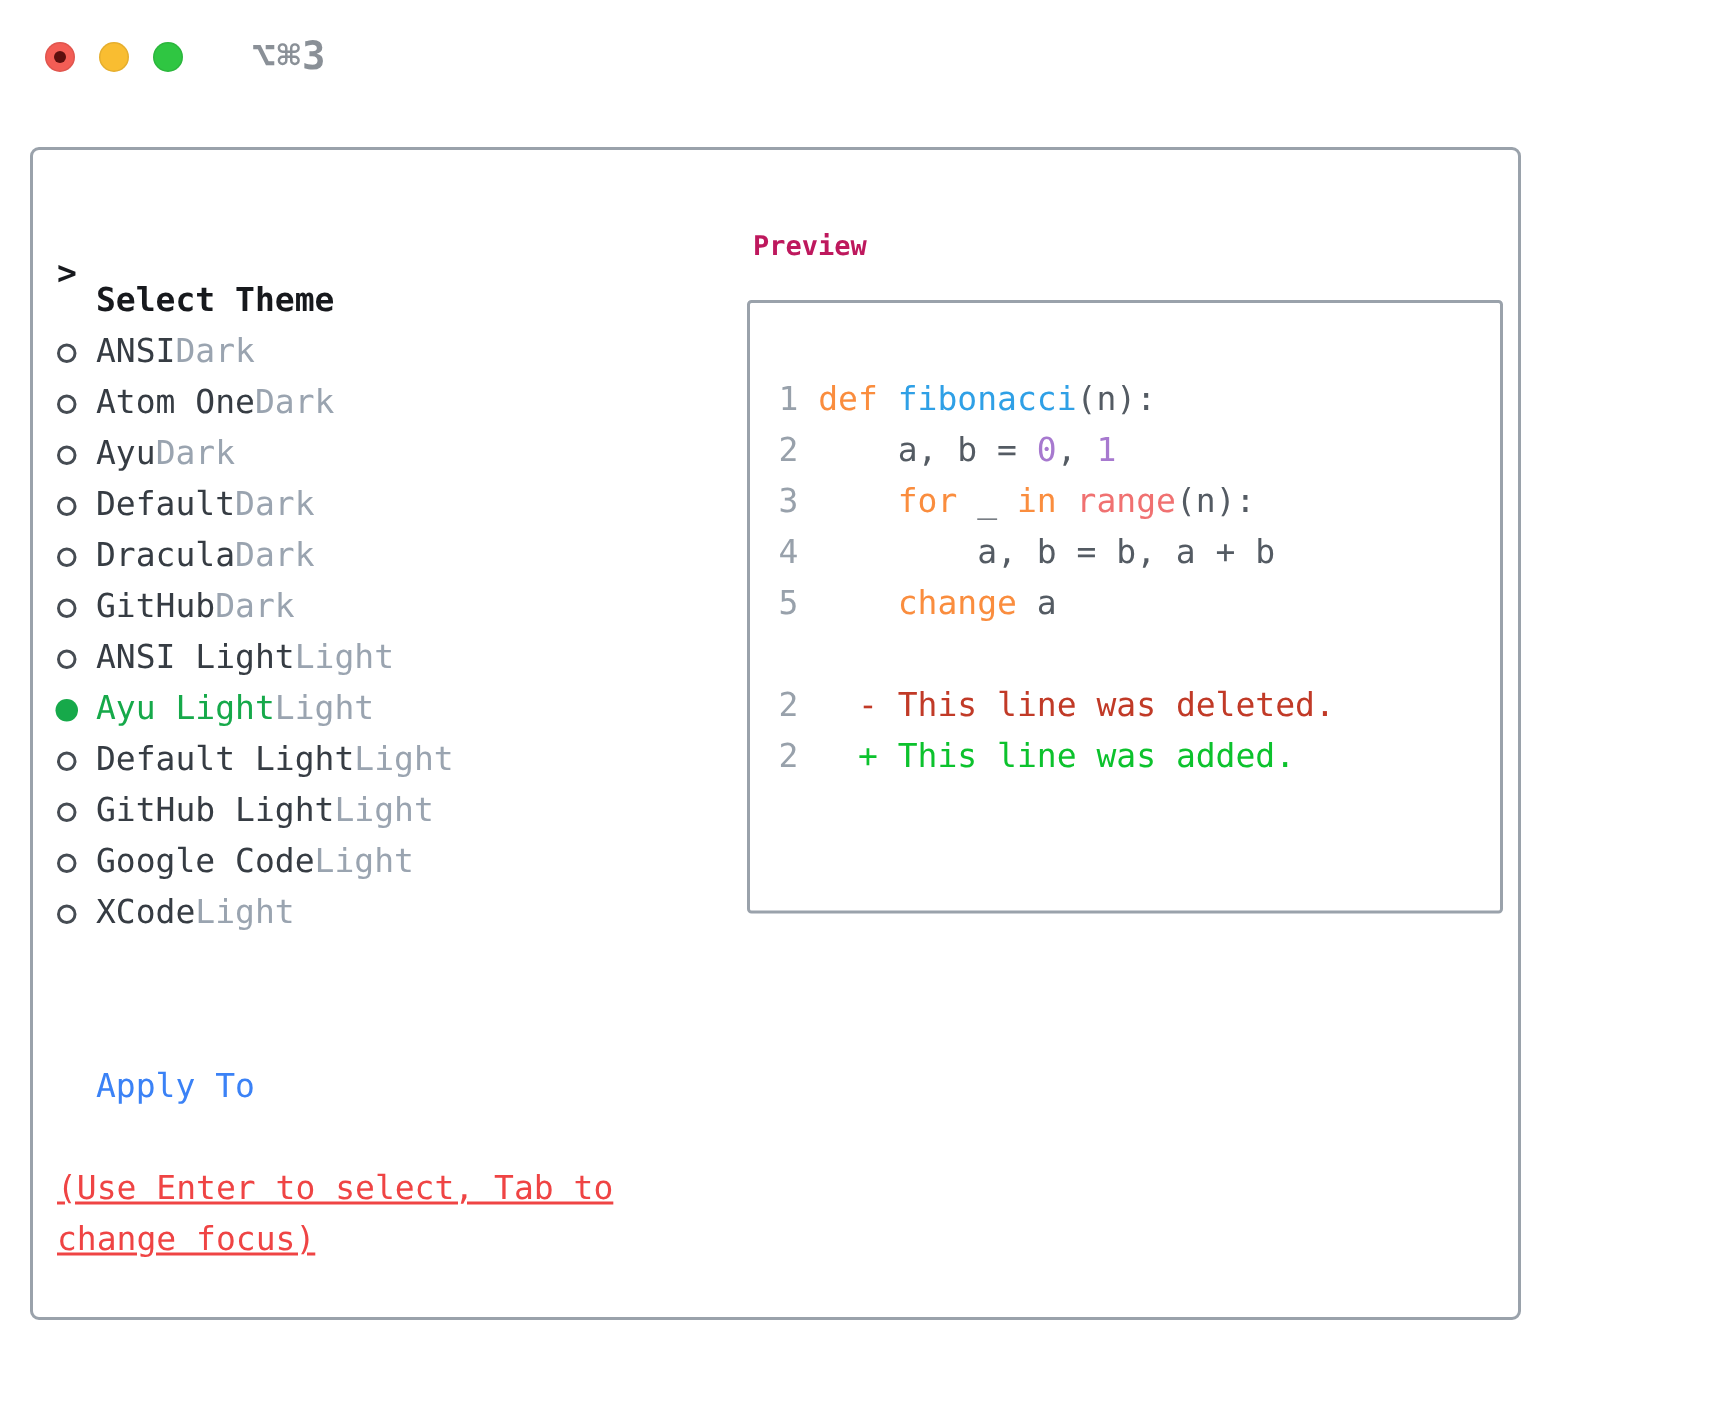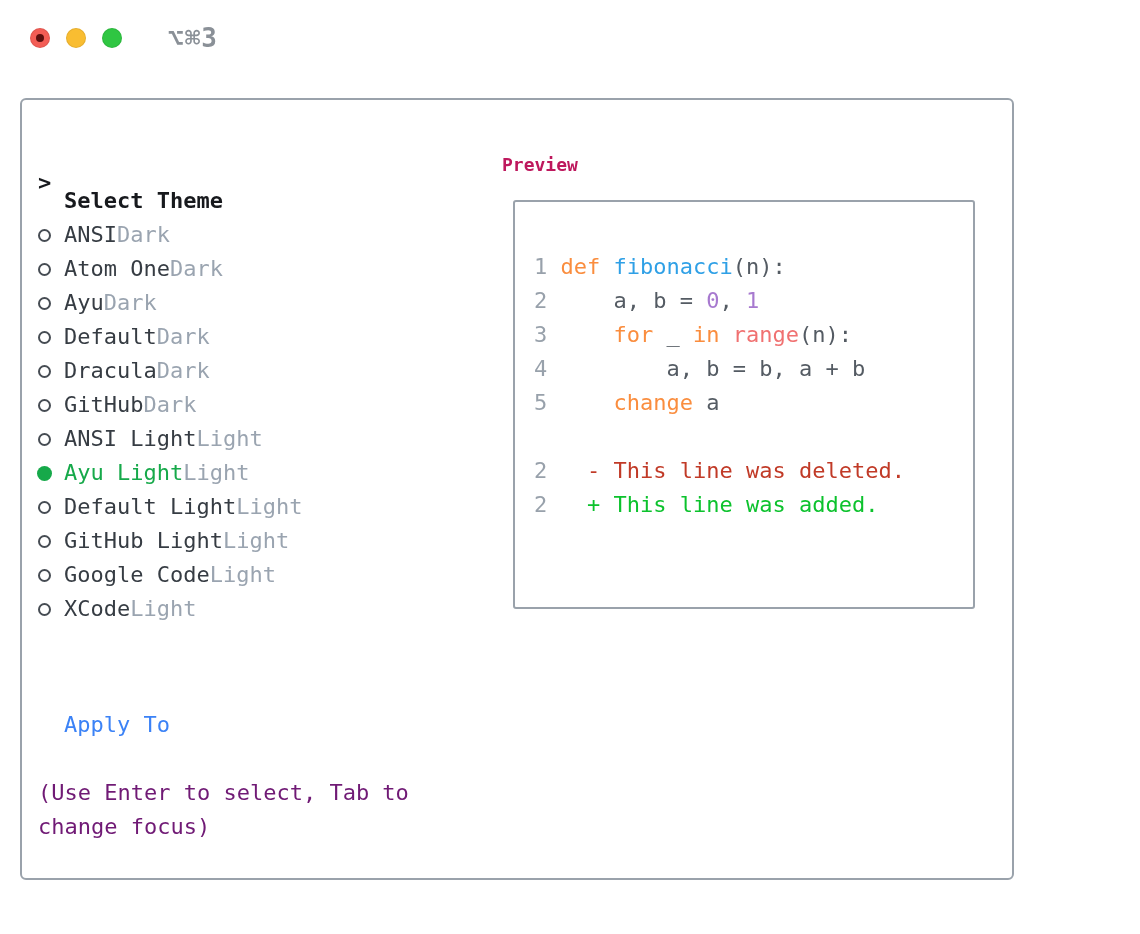--- a/index.html
+++ b/index.html
@@ -47,30 +47,30 @@
     width:15px; height:15px; border-radius:50%; background:#16a94a;
     margin-left:-1px;
   }
   .chev { font-weight:bold; color:#17191d; }
   .hdr  { font-weight:bold; color:#17191d;margin-top:36px; }
   .hdr2 { color:#3b82f6;margin-top:48px; }
   .tname { color:#363c43; }
   .muted { color:#9aa4b0; }
   .sel-green { color:#16a94a; }
   .footer {
-    margin-top:34px; color:#701a75; white-space:normal; width:420px;
+    margin-top:34px; color:#ef4444; white-space:normal; width:420px;text-decoration:underline;
   }
 
   
   .preview-title {
     margin-left:20px; font-size:18px; line-height:34px; font-weight:bold;
     color:#be185d;
   }
   .preview-box {
-    margin-left:31px; margin-top:18px; width:462px; height:409px;
+    margin-left:16px; margin-top:18px; width:504px; height:409px;
     box-sizing:border-box; border:2px solid #9aa2ab; border-radius:3px;
     padding:48px 0 0 19px; overflow:hidden; background:#ffffff;
   }
   .code-line { font-size:22px; line-height:34px; white-space:pre; }
   .c-num  { color:#98a1ab; }
   .c-plain{ color:#545b63; }
   .c-kw   { color:#fa8d3e; }
   .c-fn   { color:#2fa0e6; }
   .c-cnum { color:#a779cf; }
   .c-bi   { color:#f07171; }

